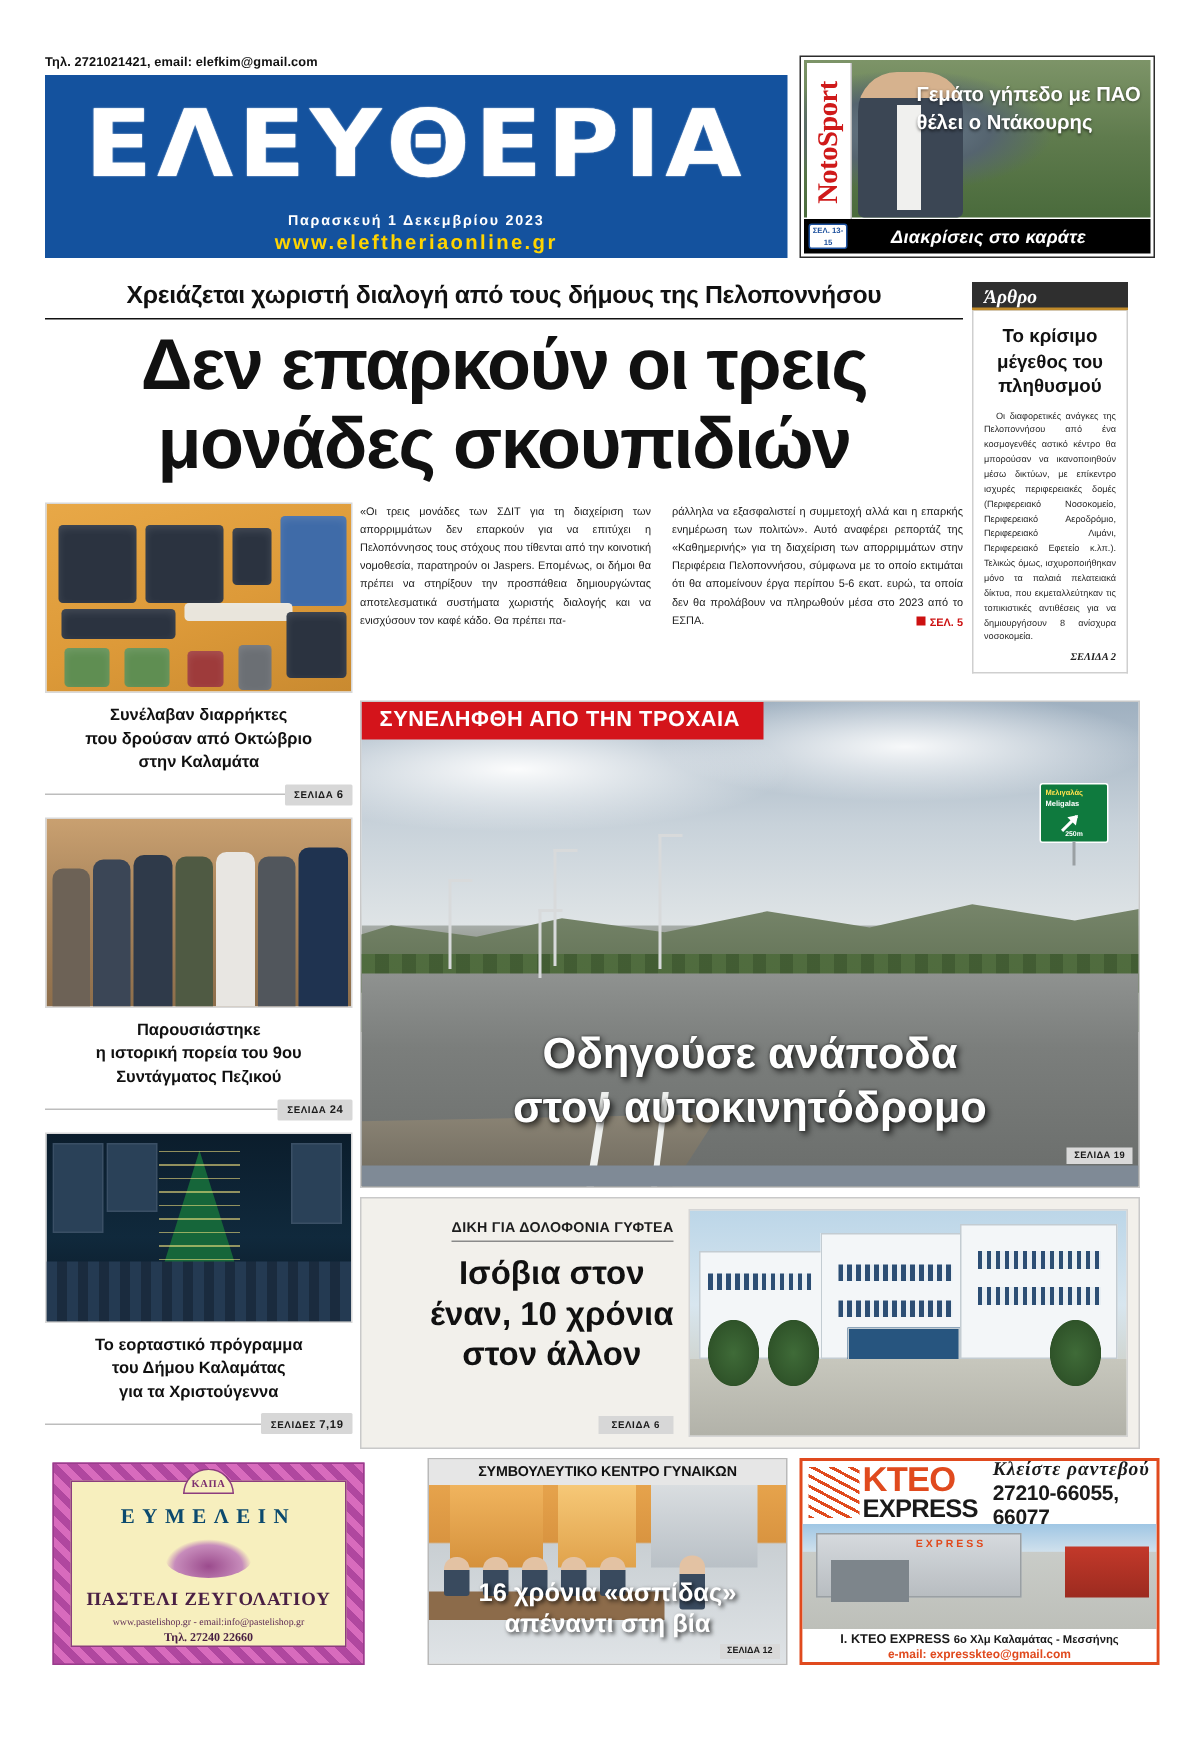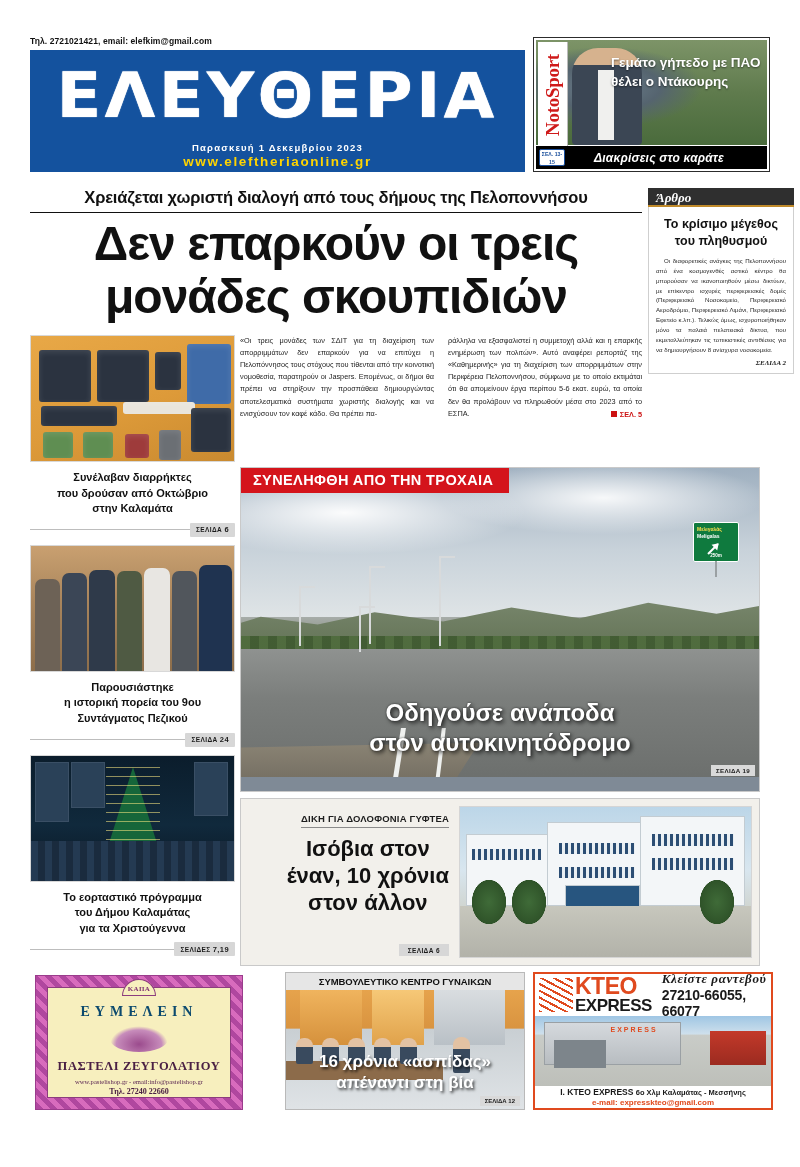--- a/index.html
+++ b/index.html
@@ -119,21 +119,21 @@
   .main-head {
     position: absolute; left: 30px; top: 218px; width: 612px;
     text-align: center; color: #111;
     font-size: 48px; font-weight: bold; line-height: 1.1;
     letter-spacing: -1px;
   }
   .main-head .l2 { display: block; }
 
   
   .arthro {
-    position: absolute; left: 648px; top: 188px; width: 146px;
+    position: absolute; left: 648px; top: 188px; width: 104px;
   }
   .arthro-tab {
     height: 19px; background: #2f2f2f; color: #fff;
     font-family: "Liberation Serif", serif; font-style: italic; font-weight: bold;
     font-size: 13px; padding-left: 8px; line-height: 19px;
     border-bottom: 2px solid #c08a2a;
   }
   .arthro-body {
     border: 1px solid #cfcfcf; border-top: none;
     padding: 9px 7px 6px; background: #fff;
@@ -282,21 +282,21 @@
     border-left: 6px solid #fff; border-top: 4px solid transparent; border-bottom: 4px solid transparent;
   }
   .roadsign .dist { position: absolute; left: 0; right: 0; bottom: 2px; text-align: center; font-size: 4.6px; }
   .roadsign .post {
     position: absolute; left: 50%; bottom: -16px; width: 2px; height: 16px;
     background: #9aa0a3; transform: translateX(-50%);
   }
   .hero-title {
     position: absolute; left: 0; right: 0; bottom: 34px;
     text-align: center; color: #ffffff;
-    font-size: 24px; font-weight: bold; line-height: 1.22;
+    font-size: 29px; font-weight: bold; line-height: 1.22;
     text-shadow: 2px 2px 4px rgba(0,0,0,.75), 0 0 2px rgba(0,0,0,.6);
   }
   .hero-strip {
     position: absolute; left: 0; right: 0; bottom: 0; height: 14px;
     background: #7f8a96;
   }
   .hero-pagetag {
     position: absolute; right: 4px; bottom: 15px;
     background: #d9d9d9; color: #1a1a1a;
     font-size: 6.2px; font-weight: bold; padding: 2px 5px; letter-spacing: .3px;

